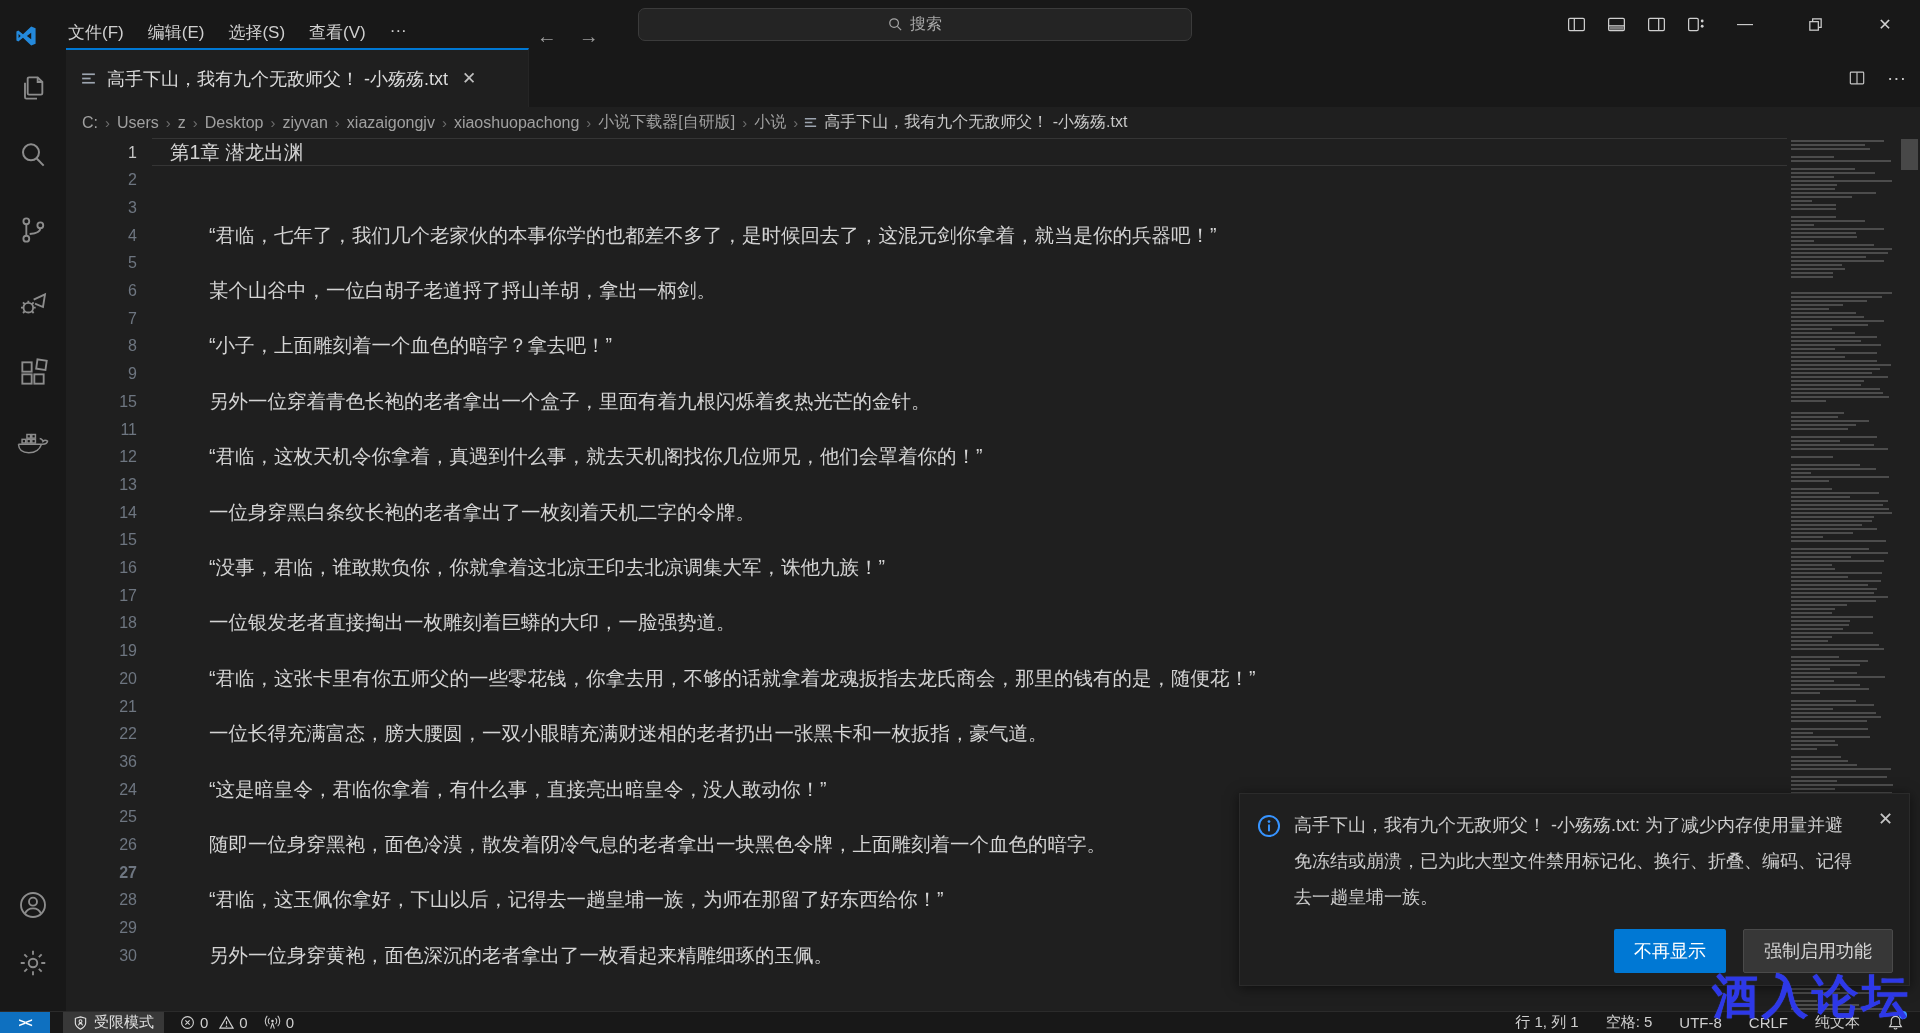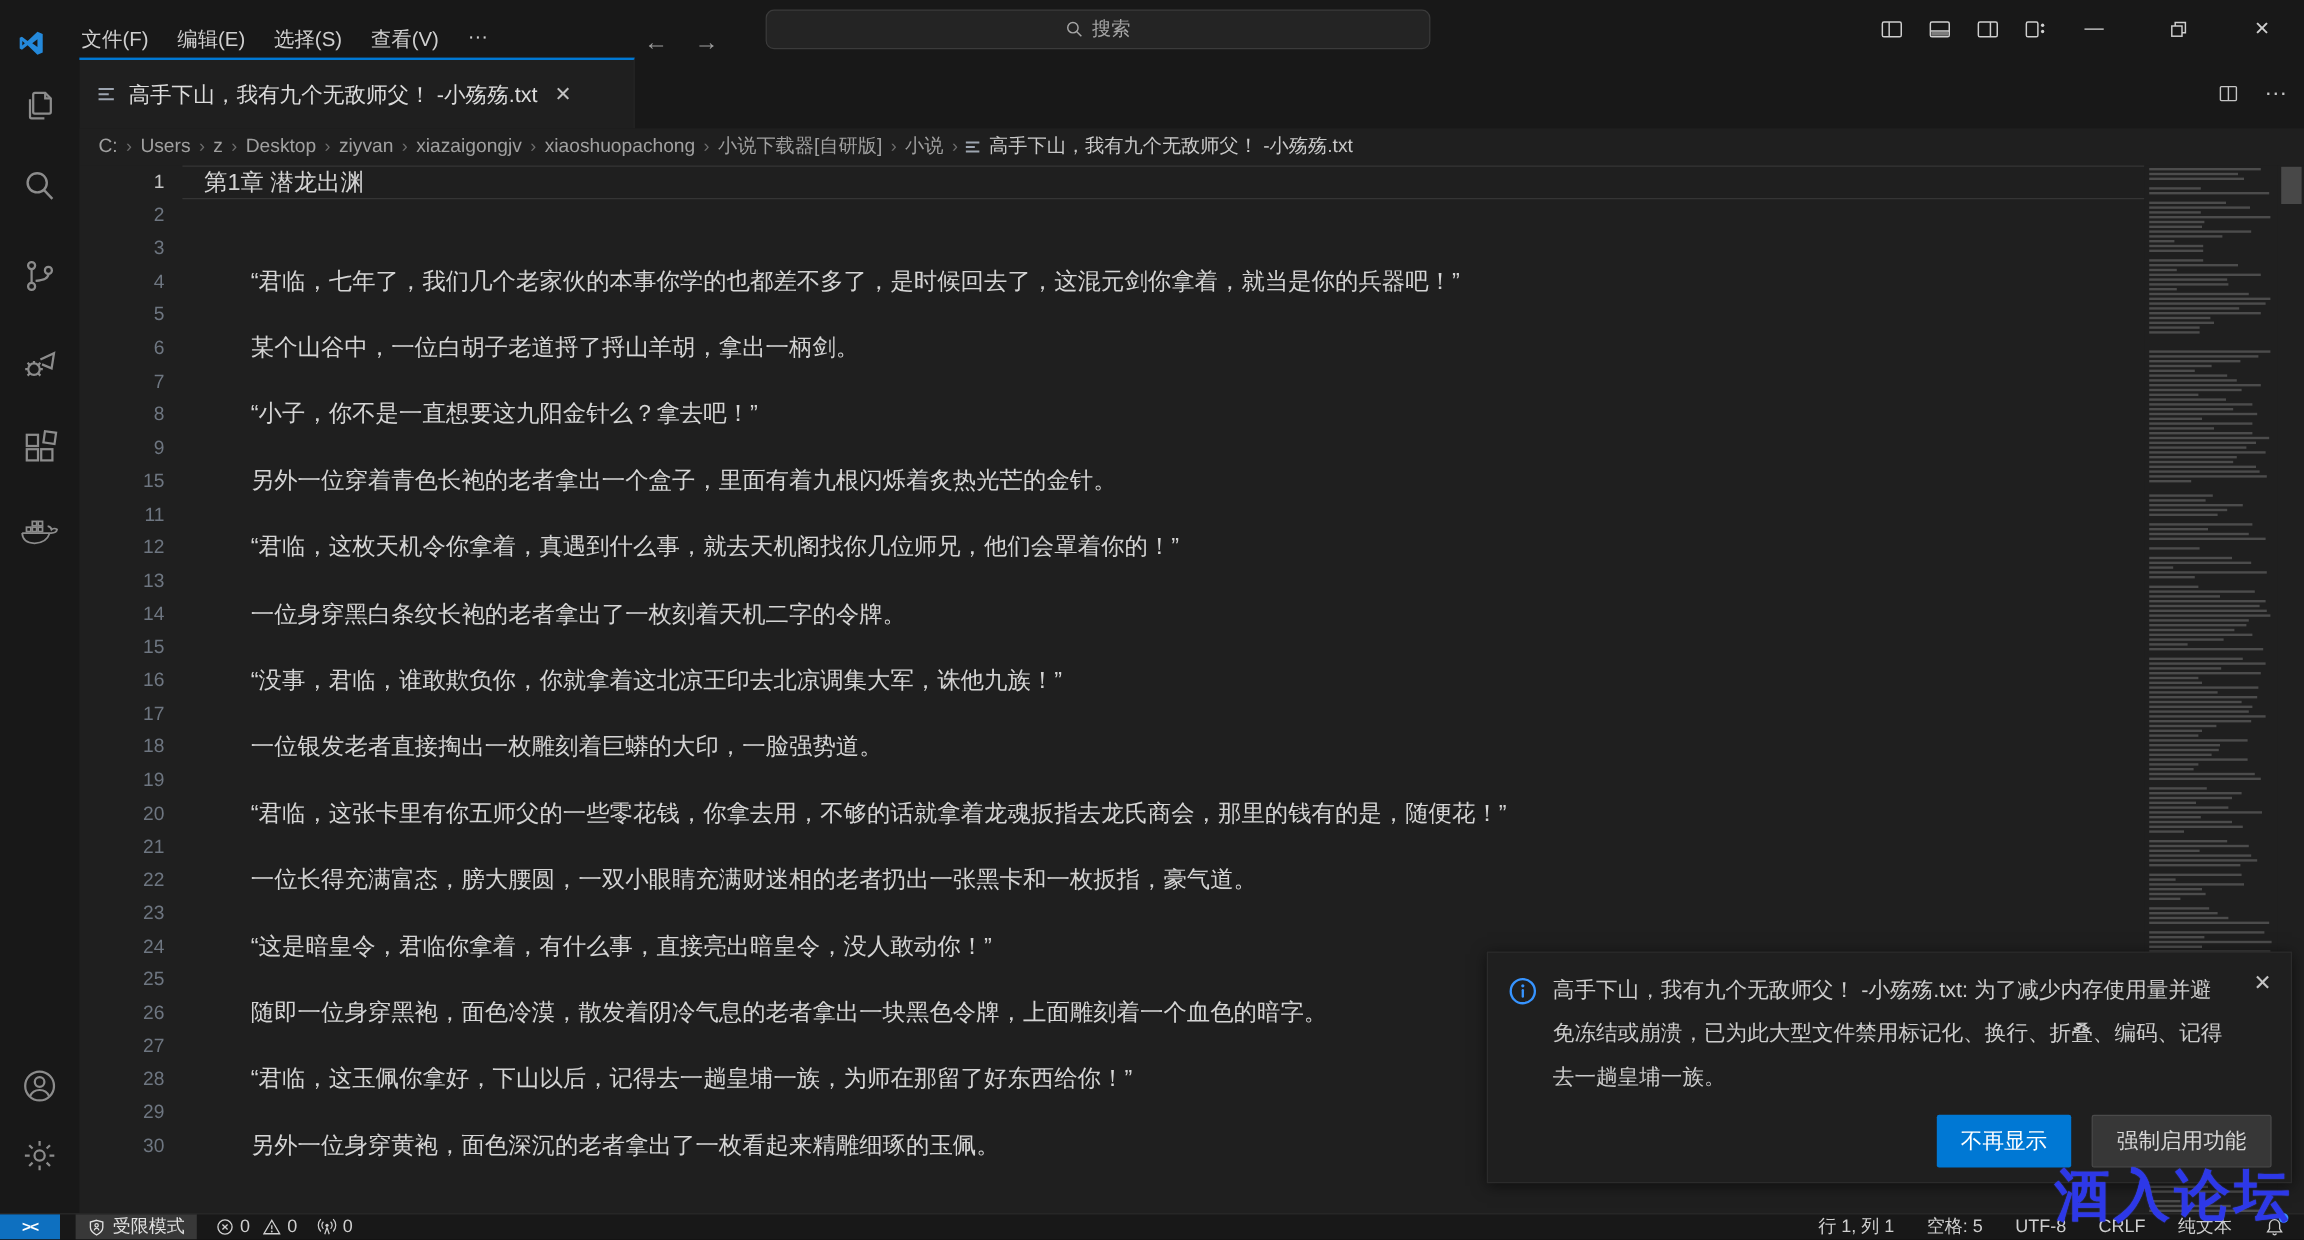--- a/index.html
+++ b/index.html
@@ -256,40 +256,40 @@
 
   <div class="abs" id="editor-area" style="left:66px;top:137px;width:1721px;height:874px;">
       <div class="cur-line" style="top: 1px;"></div>
       <div class="ed-row" style="top: 1.5px;"><span class="ln cur">1</span><span class="code">第1章 潜龙出渊</span></div>
       <div class="ed-row" style="top: 29.2px;"><span class="ln">2</span><span class="code"></span></div>
       <div class="ed-row" style="top: 56.9px;"><span class="ln">3</span><span class="code"></span></div>
       <div class="ed-row" style="top: 84.6px;"><span class="ln">4</span><span class="code">　　“君临，七年了，我们几个老家伙的本事你学的也都差不多了，是时候回去了，这混元剑你拿着，就当是你的兵器吧！”</span></div>
       <div class="ed-row" style="top: 112.3px;"><span class="ln">5</span><span class="code"></span></div>
       <div class="ed-row" style="top: 140px;"><span class="ln">6</span><span class="code">　　某个山谷中，一位白胡子老道捋了捋山羊胡，拿出一柄剑。</span></div>
       <div class="ed-row" style="top: 167.7px;"><span class="ln">7</span><span class="code"></span></div>
-      <div class="ed-row" style="top: 195.4px;"><span class="ln">8</span><span class="code">　　“小子，你不是一直想要这九阳金针么？拿去吧！”</span></div>
+      <div class="ed-row" style="top: 195.4px;"><span class="ln">8</span><span class="code">　　“小子，上面雕刻着一个血色的暗字？拿去吧！”</span></div>
       <div class="ed-row" style="top: 223.1px;"><span class="ln">9</span><span class="code"></span></div>
       <div class="ed-row" style="top: 250.8px;"><span class="ln">15</span><span class="code">　　另外一位穿着青色长袍的老者拿出一个盒子，里面有着九根闪烁着炙热光芒的金针。</span></div>
       <div class="ed-row" style="top: 278.5px;"><span class="ln">11</span><span class="code"></span></div>
       <div class="ed-row" style="top: 306.2px;"><span class="ln">12</span><span class="code">　　“君临，这枚天机令你拿着，真遇到什么事，就去天机阁找你几位师兄，他们会罩着你的！”</span></div>
       <div class="ed-row" style="top: 333.9px;"><span class="ln">13</span><span class="code"></span></div>
       <div class="ed-row" style="top: 361.6px;"><span class="ln">14</span><span class="code">　　一位身穿黑白条纹长袍的老者拿出了一枚刻着天机二字的令牌。</span></div>
       <div class="ed-row" style="top: 389.3px;"><span class="ln">15</span><span class="code"></span></div>
       <div class="ed-row" style="top: 417px;"><span class="ln">16</span><span class="code">　　“没事，君临，谁敢欺负你，你就拿着这北凉王印去北凉调集大军，诛他九族！”</span></div>
       <div class="ed-row" style="top: 444.7px;"><span class="ln">17</span><span class="code"></span></div>
       <div class="ed-row" style="top: 472.4px;"><span class="ln">18</span><span class="code">　　一位银发老者直接掏出一枚雕刻着巨蟒的大印，一脸强势道。</span></div>
       <div class="ed-row" style="top: 500.1px;"><span class="ln">19</span><span class="code"></span></div>
       <div class="ed-row" style="top: 527.8px;"><span class="ln">20</span><span class="code">　　“君临，这张卡里有你五师父的一些零花钱，你拿去用，不够的话就拿着龙魂扳指去龙氏商会，那里的钱有的是，随便花！”</span></div>
       <div class="ed-row" style="top: 555.5px;"><span class="ln">21</span><span class="code"></span></div>
       <div class="ed-row" style="top: 583.2px;"><span class="ln">22</span><span class="code">　　一位长得充满富态，膀大腰圆，一双小眼睛充满财迷相的老者扔出一张黑卡和一枚扳指，豪气道。</span></div>
-      <div class="ed-row" style="top: 610.9px;"><span class="ln">23</span><span class="code"></span></div>
+      <div class="ed-row" style="top: 610.9px;"><span class="ln">36</span><span class="code"></span></div>
       <div class="ed-row" style="top: 638.6px;"><span class="ln">24</span><span class="code">　　“这是暗皇令，君临你拿着，有什么事，直接亮出暗皇令，没人敢动你！”</span></div>
       <div class="ed-row" style="top: 666.3px;"><span class="ln">25</span><span class="code"></span></div>
       <div class="ed-row" style="top: 694px;"><span class="ln">26</span><span class="code">　　随即一位身穿黑袍，面色冷漠，散发着阴冷气息的老者拿出一块黑色令牌，上面雕刻着一个血色的暗字。</span></div>
-      <div class="ed-row" style="top: 721.7px;"><span class="ln">27</span><span class="code"></span></div>
+      <div class="ed-row" style="top: 721.7px; font-weight: bold;"><span class="ln">27</span><span class="code"></span></div>
       <div class="ed-row" style="top: 749.4px;"><span class="ln">28</span><span class="code">　　“君临，这玉佩你拿好，下山以后，记得去一趟皇埔一族，为师在那留了好东西给你！”</span></div>
       <div class="ed-row" style="top: 777.1px;"><span class="ln">29</span><span class="code"></span></div>
       <div class="ed-row" style="top: 804.8px;"><span class="ln">30</span><span class="code">　　另外一位身穿黄袍，面色深沉的老者拿出了一枚看起来精雕细琢的玉佩。</span></div>
     </div>
 
   <div class="abs minimap" id="minimap">
       <div class="mm-row" style="top: 2px; left: 4px; width: 92.5034px;"></div>
       <div class="mm-row" style="top: 6px; left: 4px; width: 73.899px;"></div>
       <div class="mm-row" style="top: 10px; left: 4px; width: 79.2948px;"></div>
       <div class="mm-row" style="top: 18px; left: 4px; width: 43.3674px;"></div>

